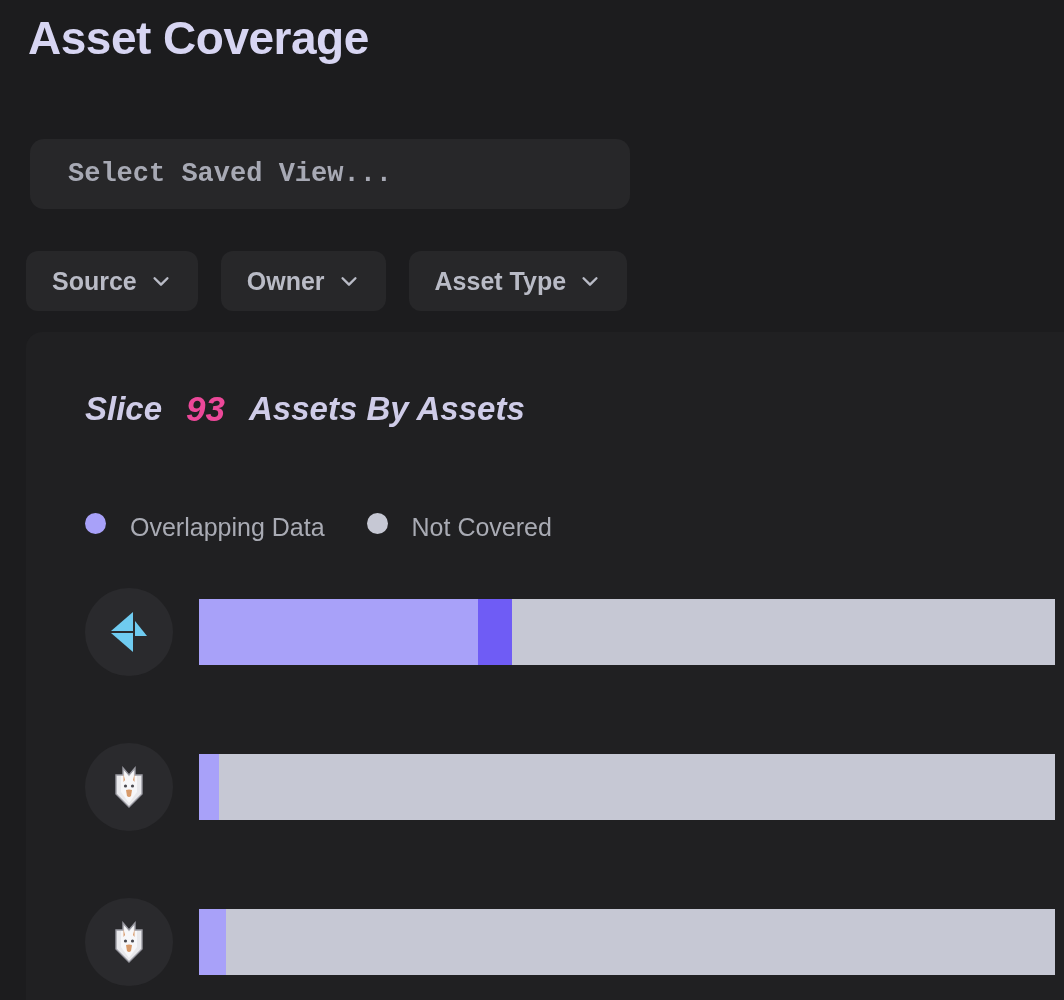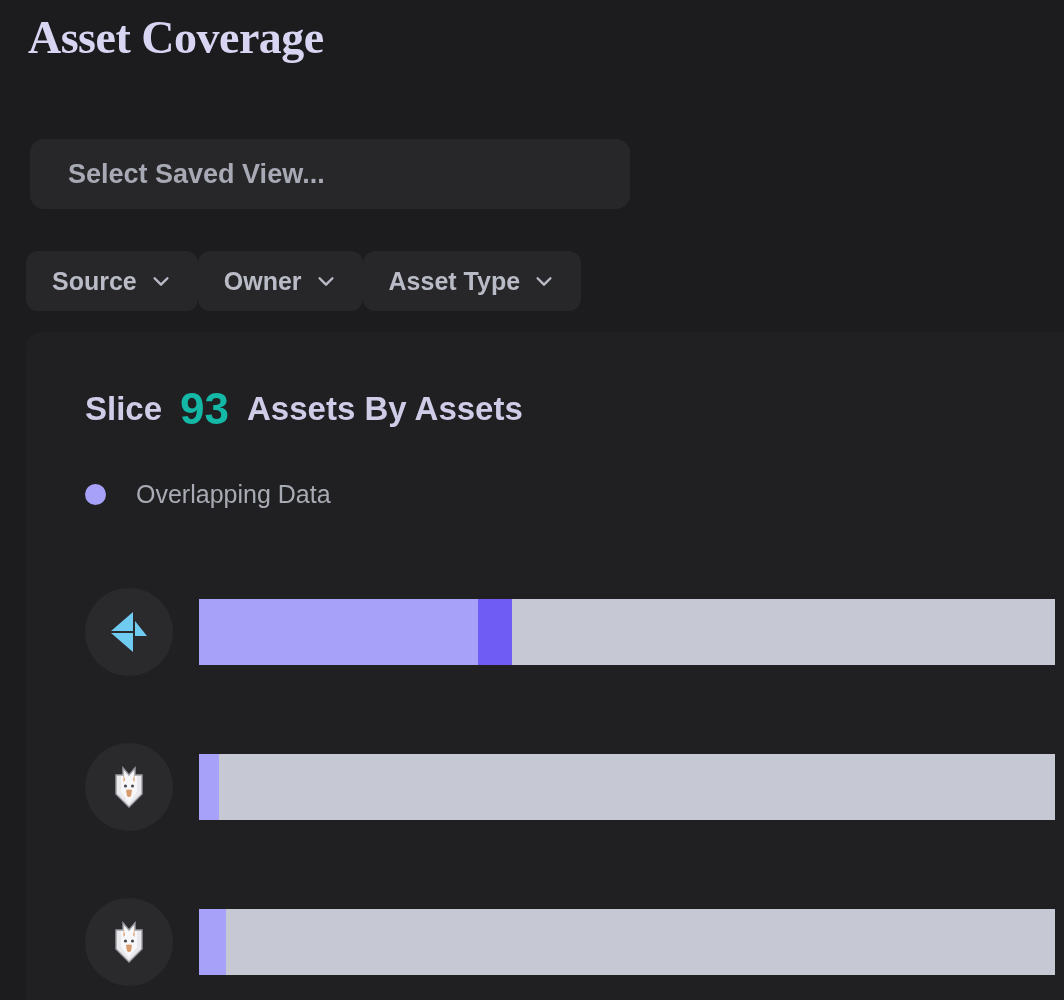--- a/index.html
+++ b/index.html
@@ -19,50 +19,51 @@
   .page-title {
     position: absolute;
     left: 28px;
     top: 8px;
     font-size: 46px;
     font-weight: bold;
     color: #d7d5f2;
     letter-spacing: -0.5px;
     line-height: 60px;
     white-space: nowrap;
-    font-family: Liberation Serif, serif;
   }
 
   
   .saved-view {
     position: absolute;
     left: 30px;
     top: 139px;
     width: 600px;
     height: 70px;
     background: #272729;
     border-radius: 14px;
     box-sizing: border-box;
     display: flex;
     align-items: center;
     padding-left: 38px;
+    font-family: Liberation Mono, monospace;
   }
   .saved-view-placeholder {
     font-size: 27px;
     font-weight: bold;
     color: #a7a9b4;
     white-space: nowrap;
   }
 
   
   .filter-row {
     position: absolute;
     left: 26px;
     top: 251px;
     display: flex;
+    gap: 23px;
     text-align: right;
   }
   .filter-chip {
     height: 60px;
     background: #272729;
     border-radius: 12px;
     display: flex;
     align-items: center;
     gap: 13px;
     padding: 0 26px;
@@ -98,42 +99,43 @@
     position: absolute;
     left: 59px;
     top: 57px;
     color: #cfcce8;
     font-weight: bold;
     font-size: 33px;
     white-space: nowrap;
     line-height: 40px;
     display: flex;
     align-items: flex-end;
-    gap: 18px;
+    gap: 24px;
+    font-style: italic;
   }
   .card-title .big-count {
-    font-size: 44px;
+    font-size: 35px;
     font-weight: bold;
     line-height: 40px;
-    color: #14b8a6;
+    color: #ec4899;
   }
 
   
   .legend {
     position: absolute;
     left: 59px;
     top: 148px;
     display: flex;
     align-items: center;
     gap: 42px;
   }
   .legend-item {
     display: flex;
-    align-items: center;
-    gap: 30px;
+    gap: 24px;
+    margin-top: 33px;
   }
   .legend-dot {
     width: 21px;
     height: 21px;
     border-radius: 50%;
     flex: 0 0 auto;
   }
   .legend-label {
     font-size: 25px;
     color: #a9abb4;
@@ -226,20 +228,24 @@
   </div>
 
   <div class="legend">
 
     <div class="legend-item">
       <span class="legend-dot seg-overlap" style="background: rgb(168, 161, 249);"></span>
       <span class="legend-label">Overlapping Data</span>
     </div>
 
 
+    <div class="legend-item">
+      <span class="legend-dot seg-notcov" style="background: rgb(198, 200, 212);"></span>
+      <span class="legend-label">Not Covered</span>
+    </div>
 
   </div>
 
   <div class="rows">
 
     <div class="row">
       <div class="source-badge">
         <span>
           <svg width="52" height="52" viewBox="0 0 52 52">
             <polygon points="30,6 30,25 8,25" fill="#6fcbf0"></polygon>

